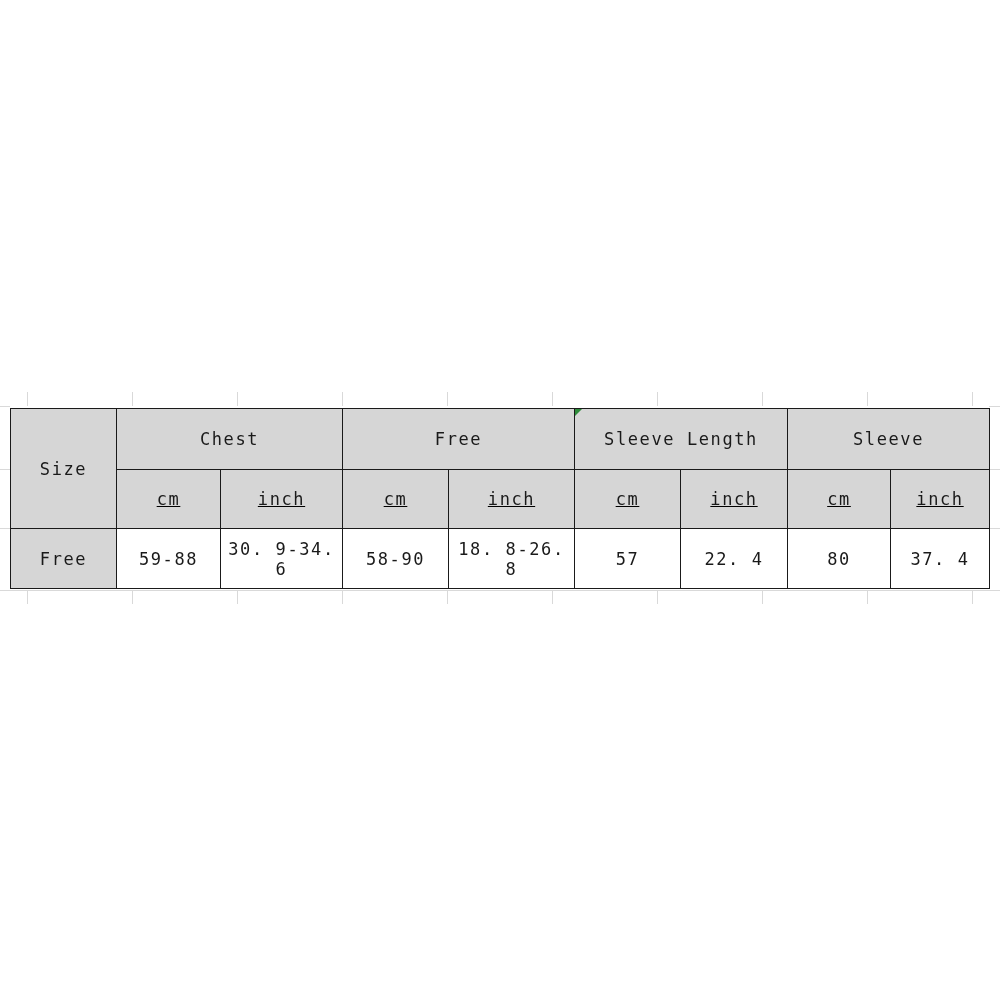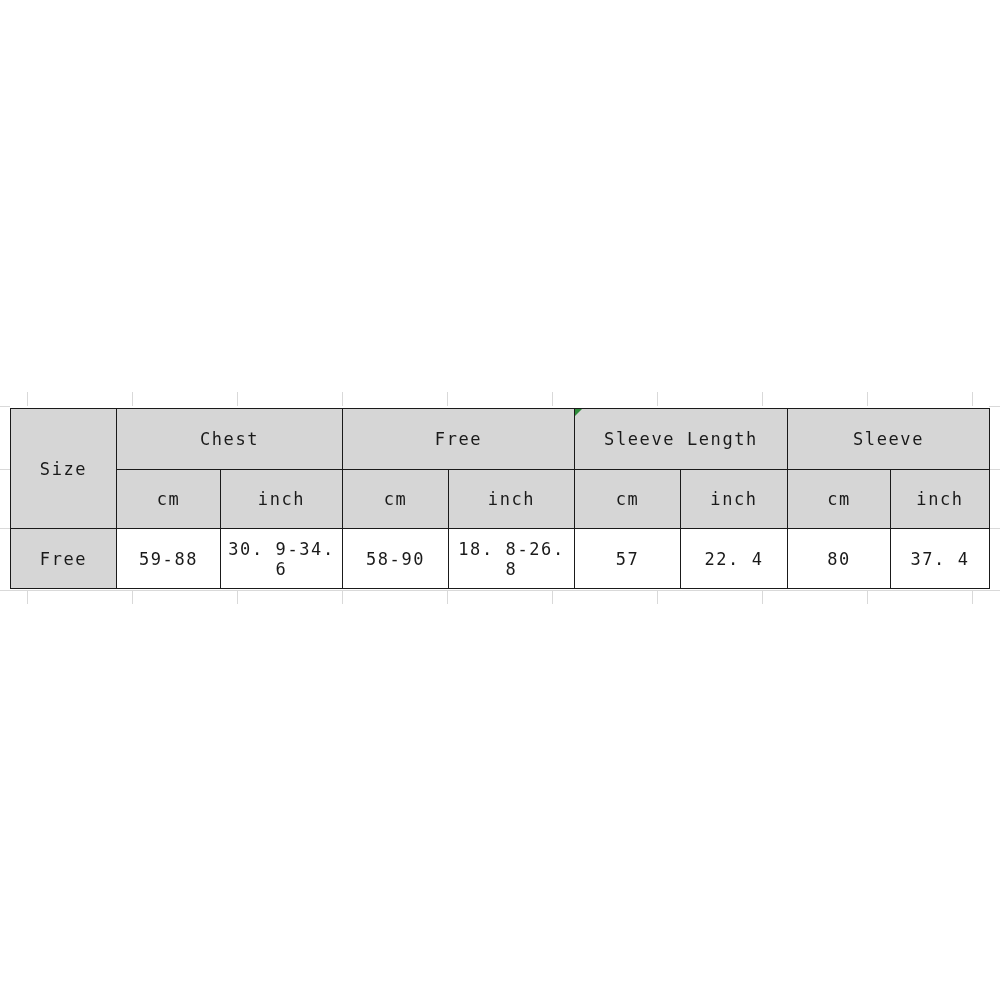--- a/index.html
+++ b/index.html
@@ -59,21 +59,21 @@
     background: #d6d6d6;
   }
   .datacell {
     background: #ffffff;
   }
   .sizecell {
     background: #d6d6d6;
     margin-top: 35px;
   }
   .row-group { height: 61px; }
-  .row-unit  { height: 59px; }
+  .row-unit  { height: 59px; text-decoration: underline; }
   .row-data  { height: 60px; }
 
   
   .err-marker {
     position: absolute;
     left: 0;
     top: 0;
     width: 0;
     height: 0;
     border-top: 7px solid #2e8b3a;

